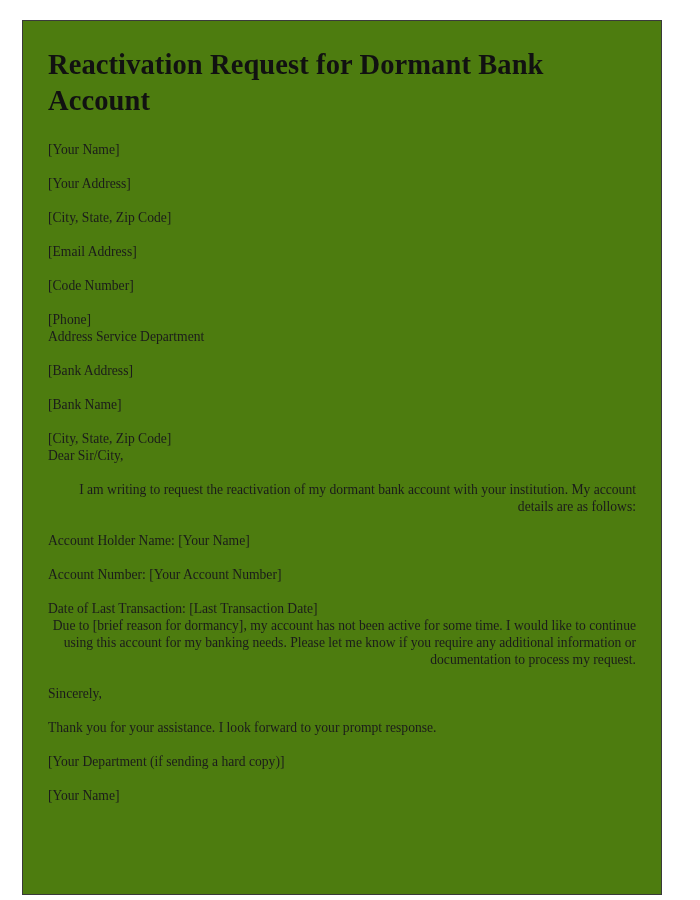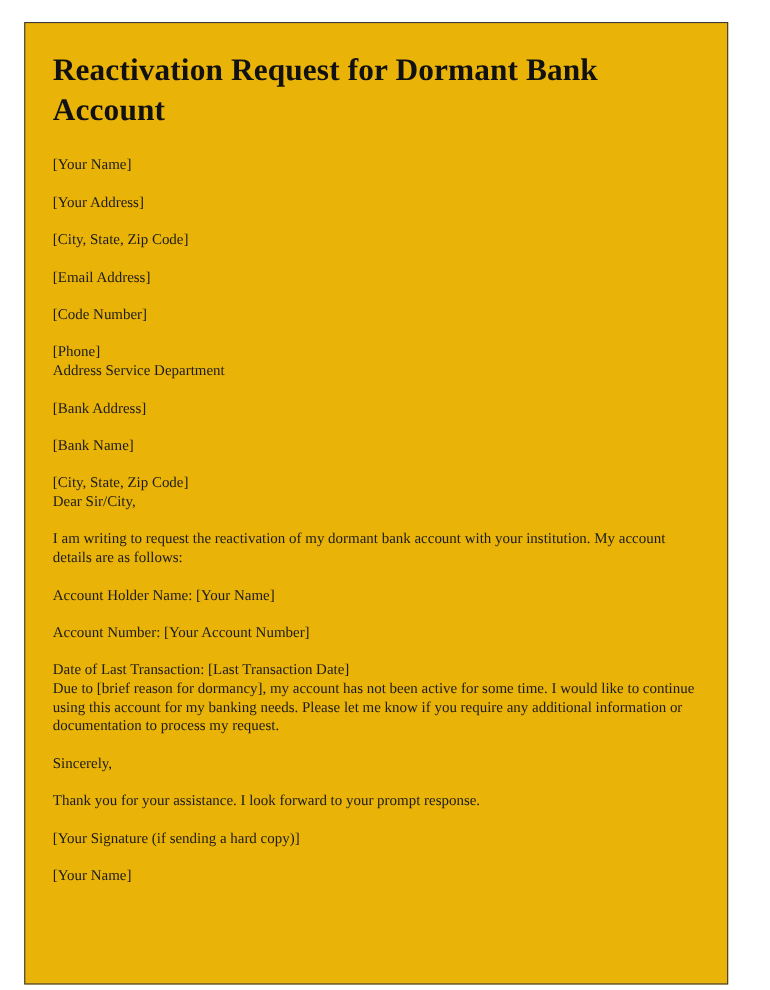--- a/index.html
+++ b/index.html
@@ -15,21 +15,21 @@
     color: #1a1a1a;
   }
   .page-sheet {
     position: absolute;
     left: 22px;
     top: 20px;
     width: 640px;
     height: 875px;
     box-sizing: border-box;
     border: 1.5px solid #3a3a3a;
-    background: #eab308;
+    background: #4d7c0f;
   }
   .page-inner {
     padding: 26px 25px 0 25px;
   }
   .doc-title {
     font-family: "Liberation Serif", "DejaVu Serif", serif;
     font-size: 28.5px;
     font-weight: bold;
     line-height: 36px;
     color: #111111;
@@ -38,20 +38,21 @@
   }
   .doc-line {
     font-size: 13.6px;
     line-height: 17px;
     margin: 0 0 17px 0;
     color: #1b1b1b;
     text-align: left;
   }
   .doc-line.para {
     margin-bottom: 17px;
+    text-align: right;
   }
   .doc-line:last-child {
     margin-bottom: 0;
   }
 </style>
 </head>
 <body>
 
 <div class="page-sheet">
   <div class="page-inner">
@@ -83,18 +84,18 @@
       <p class="doc-line">Account Number: [Your Account Number]</p>
       <p class="doc-line">Date of Last Transaction: [Last Transaction Date]</p>
     </div>
 
     <p class="doc-line para">Due to [brief reason for dormancy], my account has not been active for some time. I would like to continue using this account for my banking needs. Please let me know if you require any additional information or documentation to process my request.</p>
 
     <p class="doc-line">Sincerely,</p>
 
     <p class="doc-line">Thank you for your assistance. I look forward to your prompt response.</p>
 
-    <p class="doc-line">[Your Signature (if sending a hard copy)]</p>
+    <p class="doc-line">[Your Department (if sending a hard copy)]</p>
 
     <p class="doc-line">[Your Name]</p>
 
   </div>
 </div>
 
 </body></html>

